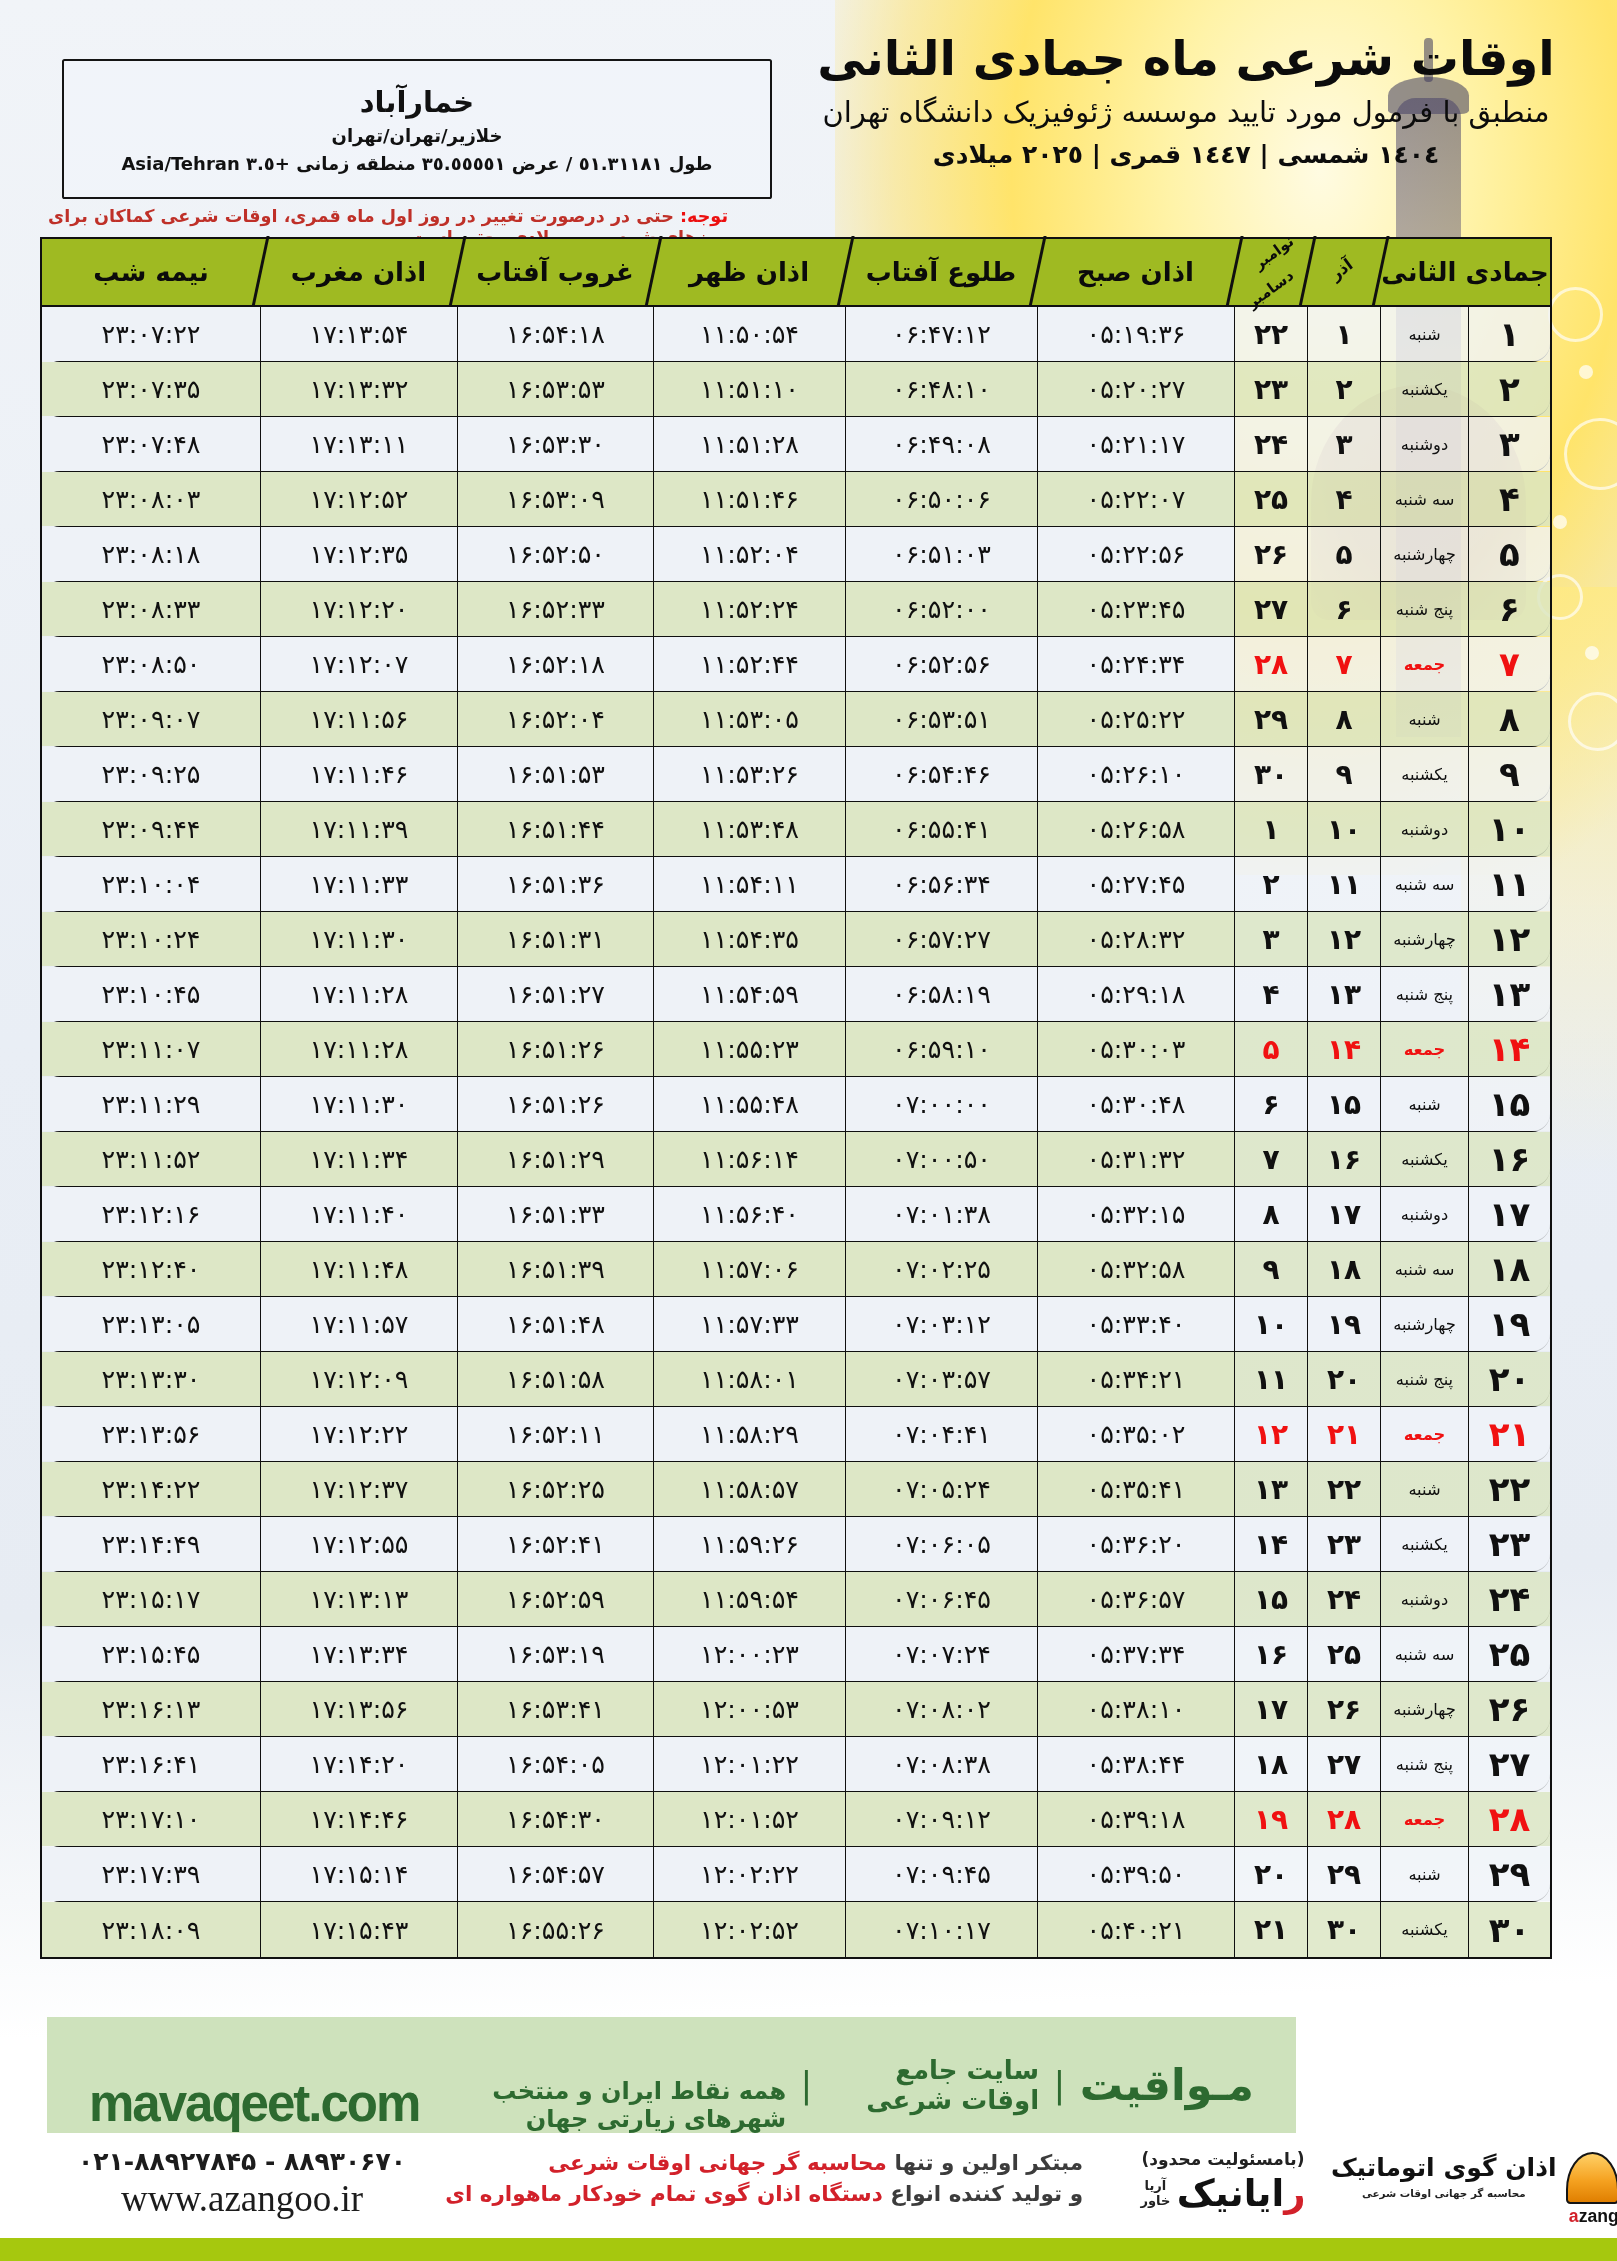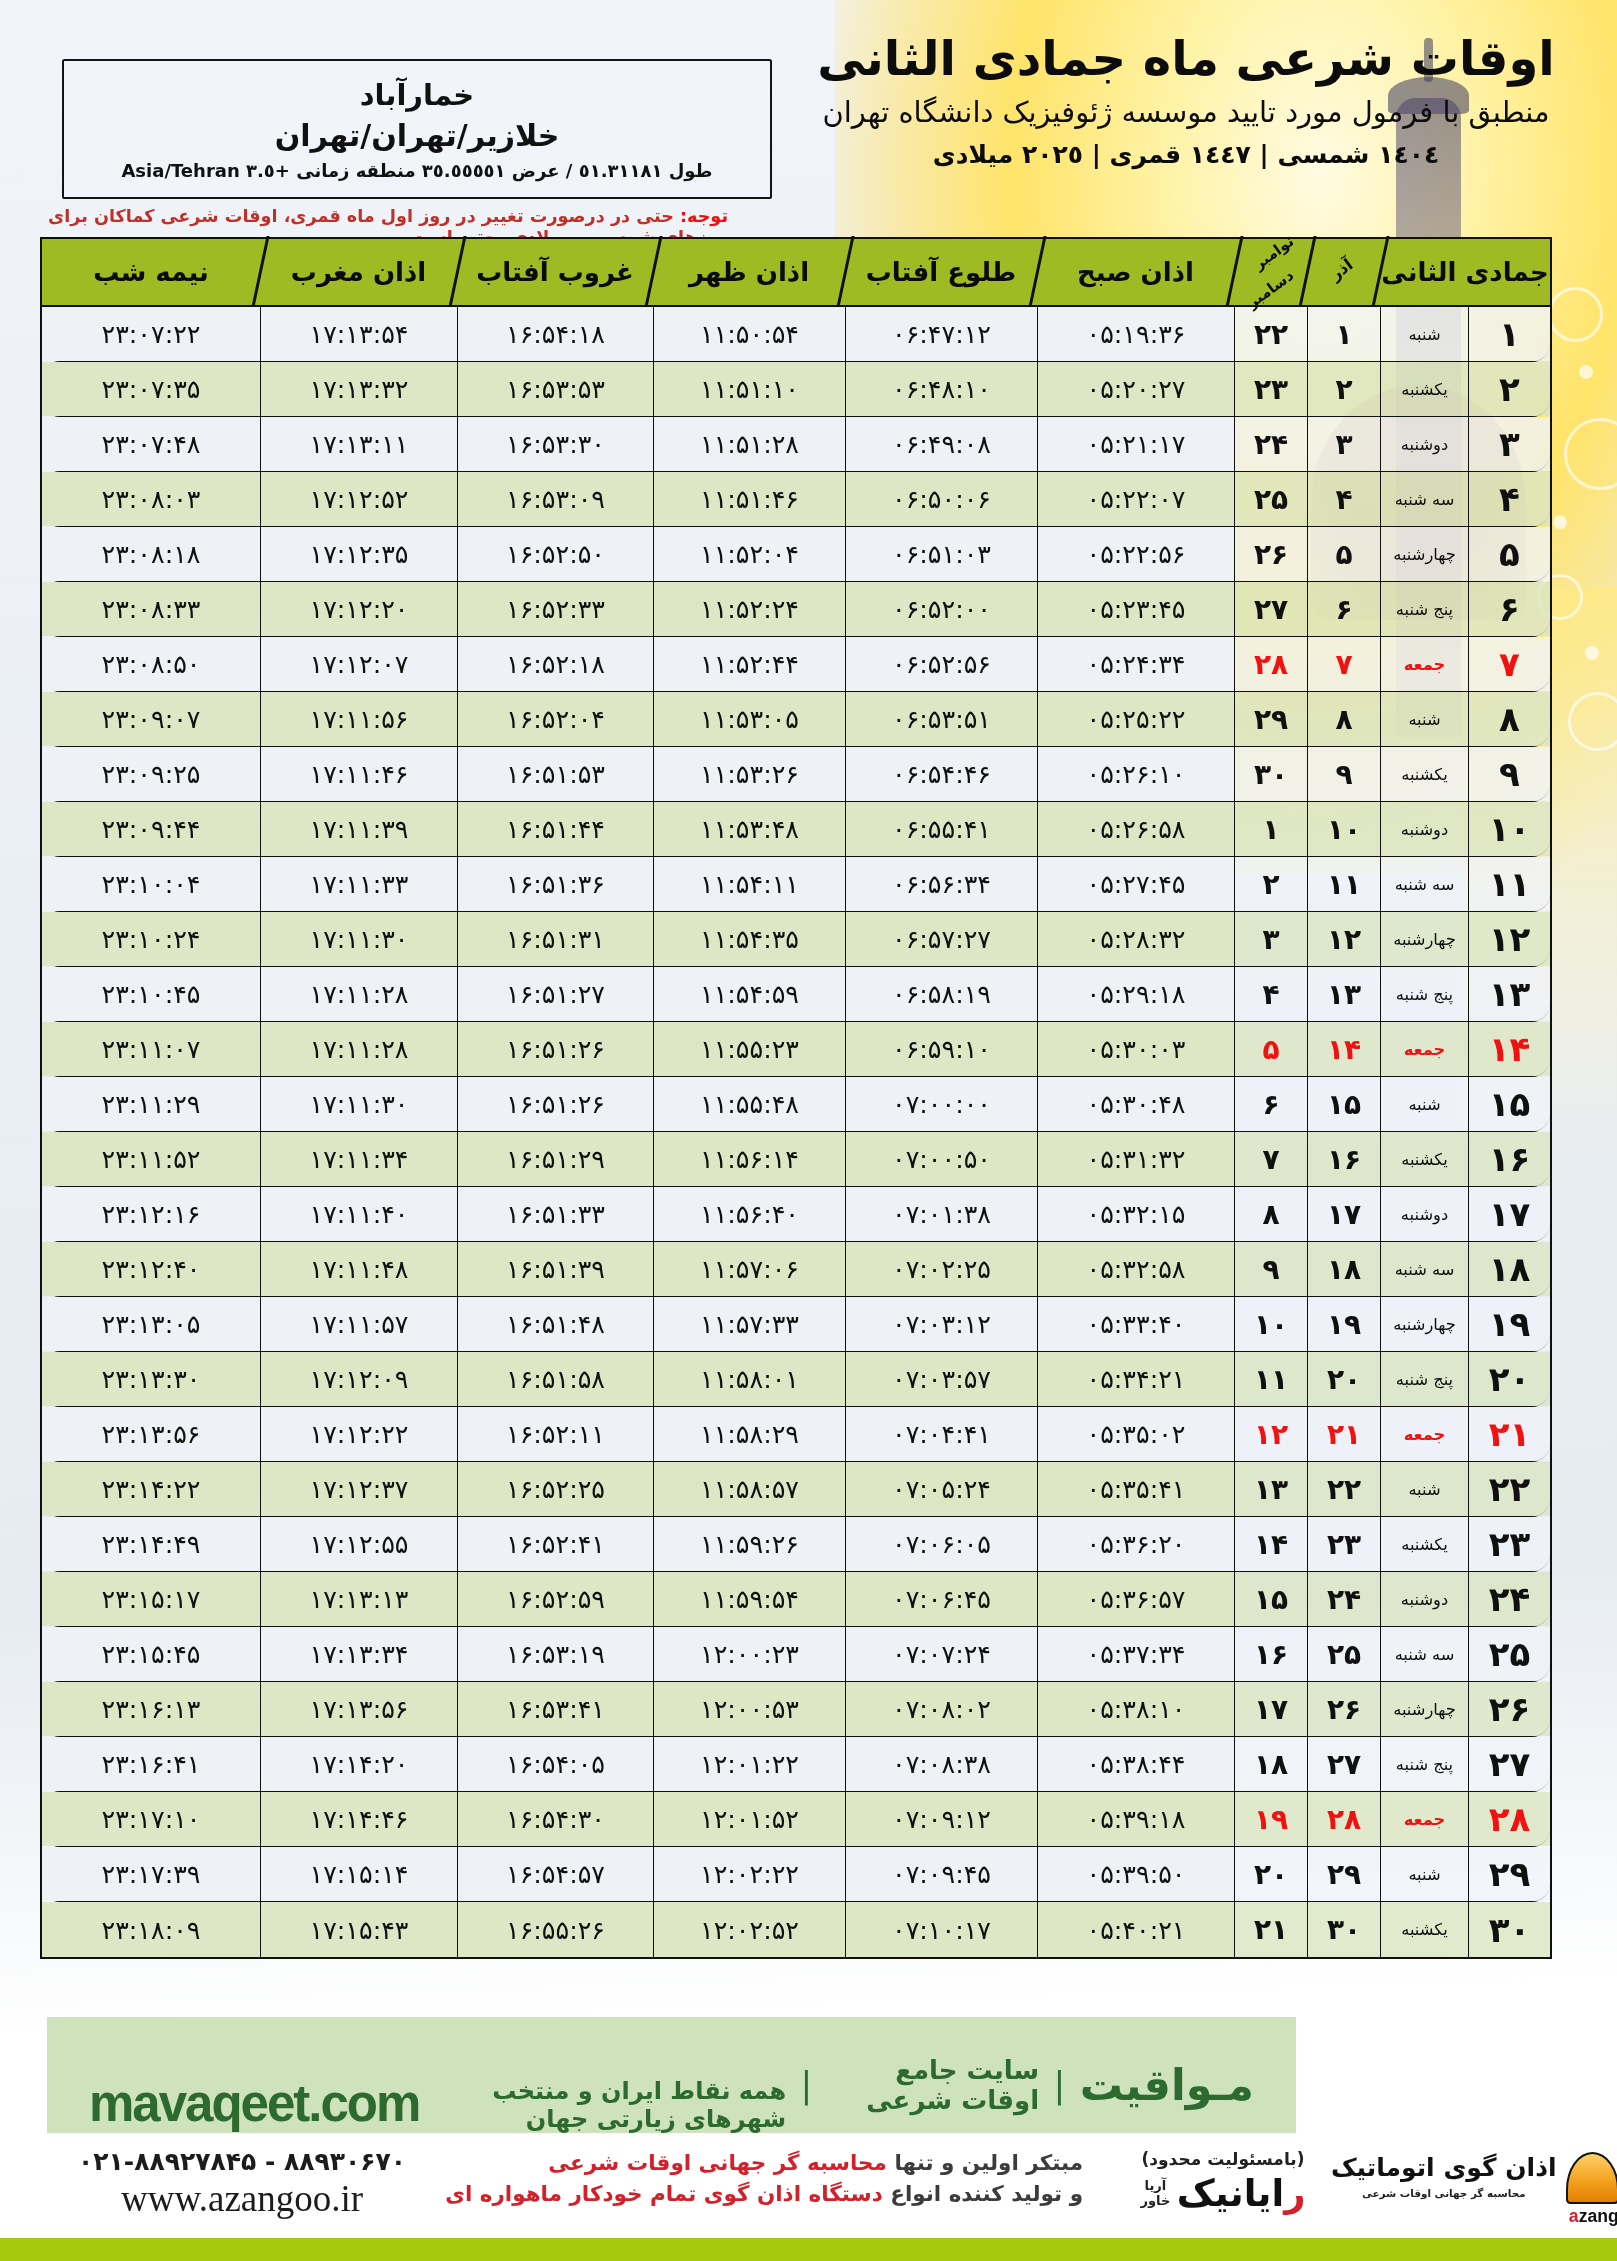--- a/index.html
+++ b/index.html
@@ -32,21 +32,21 @@
   .dot { position:absolute; width:14.4px; height:14.4px; background:rgba(255,255,255,0.7); border-radius:50%; }
   .d1 { left:1579px; top:365px; } .d2 { left:1553px; top:515px; } .d3 { left:1585px; top:646px; }
 
   .content { position:relative; z-index:1; }
 
   
   .loc-box { position:absolute; left:62px; top:59px; width:710px; height:140px;
     border:2.6px solid #141414; border-radius:2.6px; background:rgba(240,244,249,0.88);
     display:flex; flex-direction:column; align-items:center; justify-content:center; gap:6.5px; direction:rtl; }
   .loc-city   { font-size:29px; font-weight:bold; color:#111; }
-  .loc-region { font-size:30px; font-weight:bold; color:#111; }
+  .loc-region { font-size:18px; font-weight:bold; color:#111; }
   .loc-coords { font-size:18px; font-weight:bold; color:#111; }
 
   
   .title-block { position:absolute; left:780px; top:31px; width:812px; text-align:center; direction:rtl; }
   .main-title { font-size:48px; font-weight:bold; color:#0c0c0c; line-height:1.15; }
   .sub-title  { font-size:29px; font-weight:normal; color:#0c0c0c; margin-top:9px; }
   .years-line { font-size:25px; font-weight:bold; color:#0c0c0c; margin-top:10.4px; }
 
   
   .notice { position:absolute; left:46px; top:206px; width:682px; direction:rtl; text-align:right;

